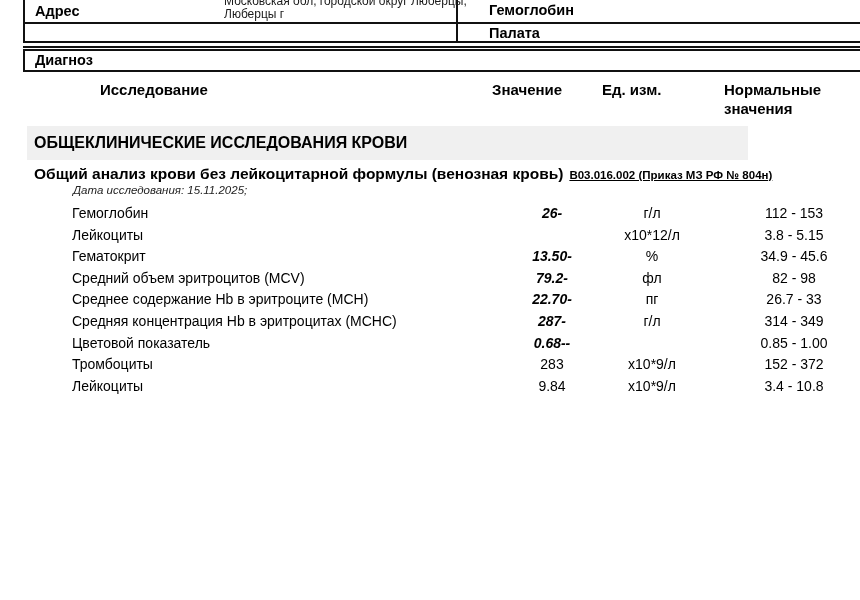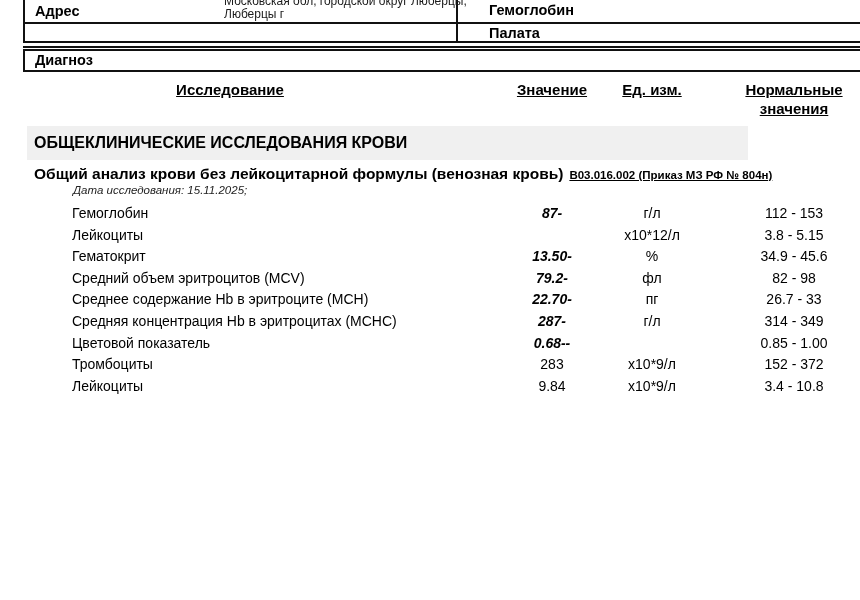--- a/index.html
+++ b/index.html
@@ -19,21 +19,21 @@
   .address-value{left:224px;top:-5px;font-size:12px;line-height:13px;color:#1b1b1b;}
   .department-label{left:489px;top:2px;}
   .ward-label{left:489px;top:25px;}
   .double-rule{left:23px;top:45.5px;width:843px;height:2px;background:#111;}
 
   
   .boxB{left:23px;top:49px;width:843px;height:23px;border:2px solid #111;box-sizing:border-box;}
   .diagnosis-label{left:35px;top:52px;}
 
   
-  .th{font-weight:bold;font-size:15px;text-align:center;line-height:19px;text-decoration:underline;}
+  .th{font-weight:bold;font-size:15px;text-align:left;line-height:19px;}
   .th-test{left:100px;top:80px;width:260px;}
   .th-value{left:492px;top:80px;width:120px;}
   .th-unit{left:602px;top:80px;width:100px;}
   .th-normal{left:724px;top:80px;width:140px;}
 
   
   .section-band{left:27px;top:126px;width:683px;height:34px;background:#f0f0f0;padding-left:38px;}
   .section-band span{position:absolute;left:7px;top:8px;font-weight:bold;font-size:16px;white-space:nowrap;}
 
   
@@ -84,21 +84,21 @@
 </div>
 
 <div class="abs panel-title">
   <span class="pt-main">Общий анализ крови без лейкоцитарной формулы (венозная кровь)</span><span class="pt-code">B03.016.002 (Приказ МЗ РФ № 804н)</span>
 </div>
 <div class="abs study-date">Дата исследования: 15.11.2025;</div>
 
 <div class="abs results" id="results">
     <div class="row abnormal">
       <div class="cell c-name">Гемоглобин</div>
-      <div class="cell c-value">87-</div>
+      <div class="cell c-value">26-</div>
       <div class="cell c-unit">г/л</div>
       <div class="cell c-normal">112 - 153</div>
     </div>
     <div class="row abnormal">
       <div class="cell c-name">Лейкоциты</div>
       <div class="cell c-unit">х10*12/л</div>
       <div class="cell c-normal">3.8 - 5.15</div>
     </div>
     <div class="row abnormal">
       <div class="cell c-name">Гематокрит</div>

